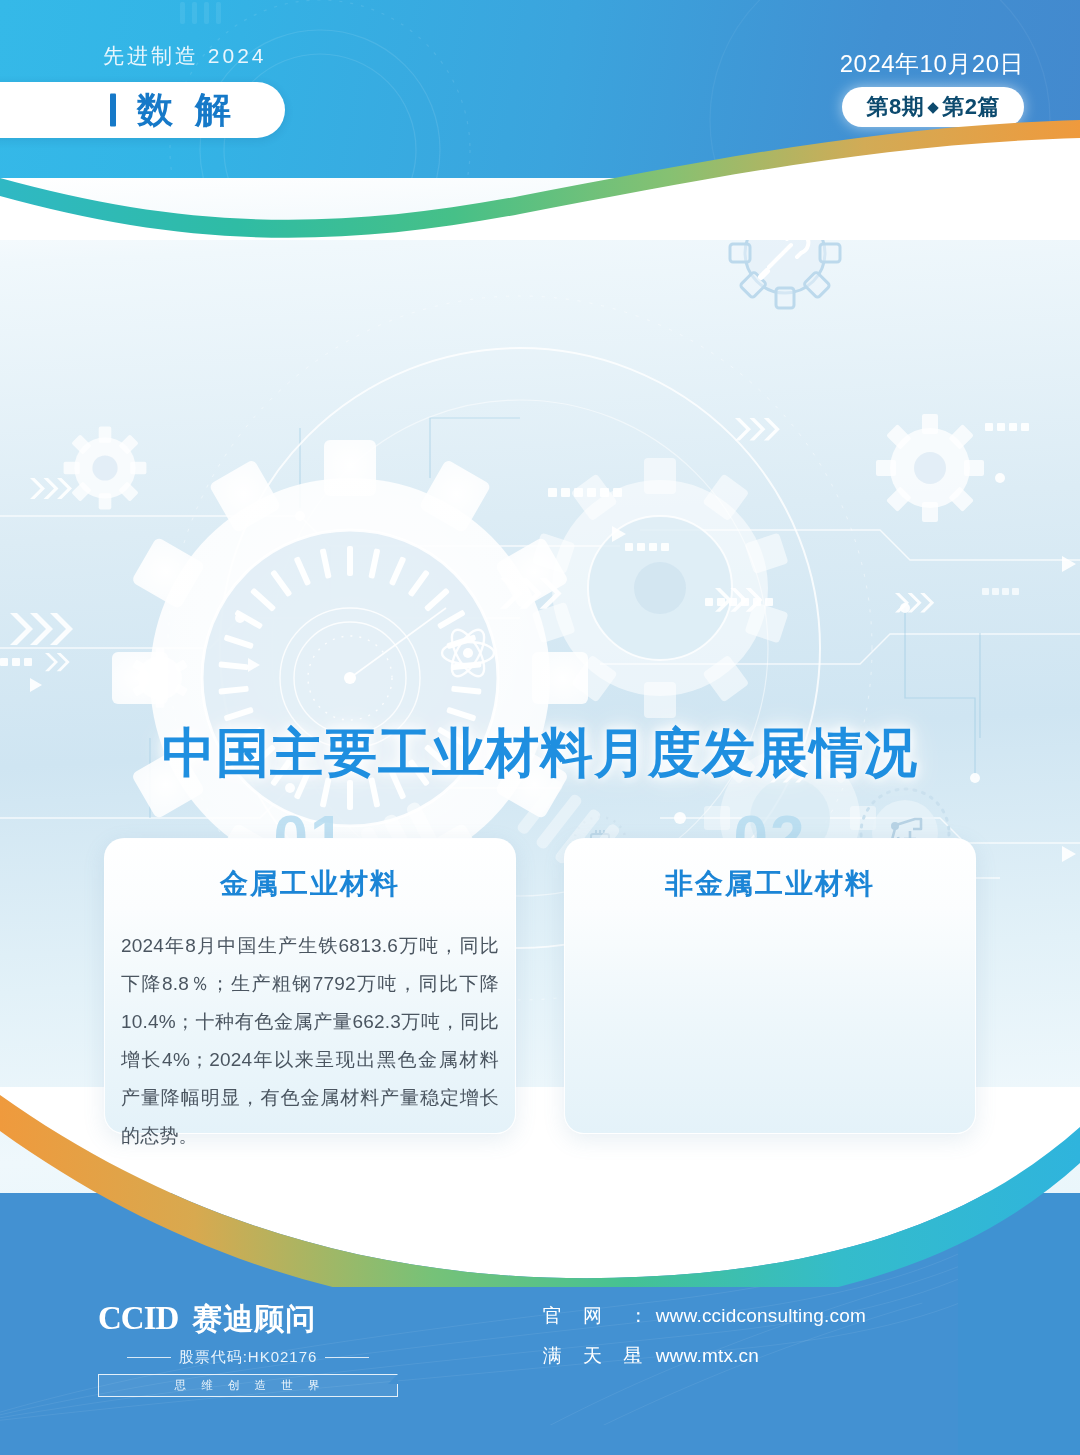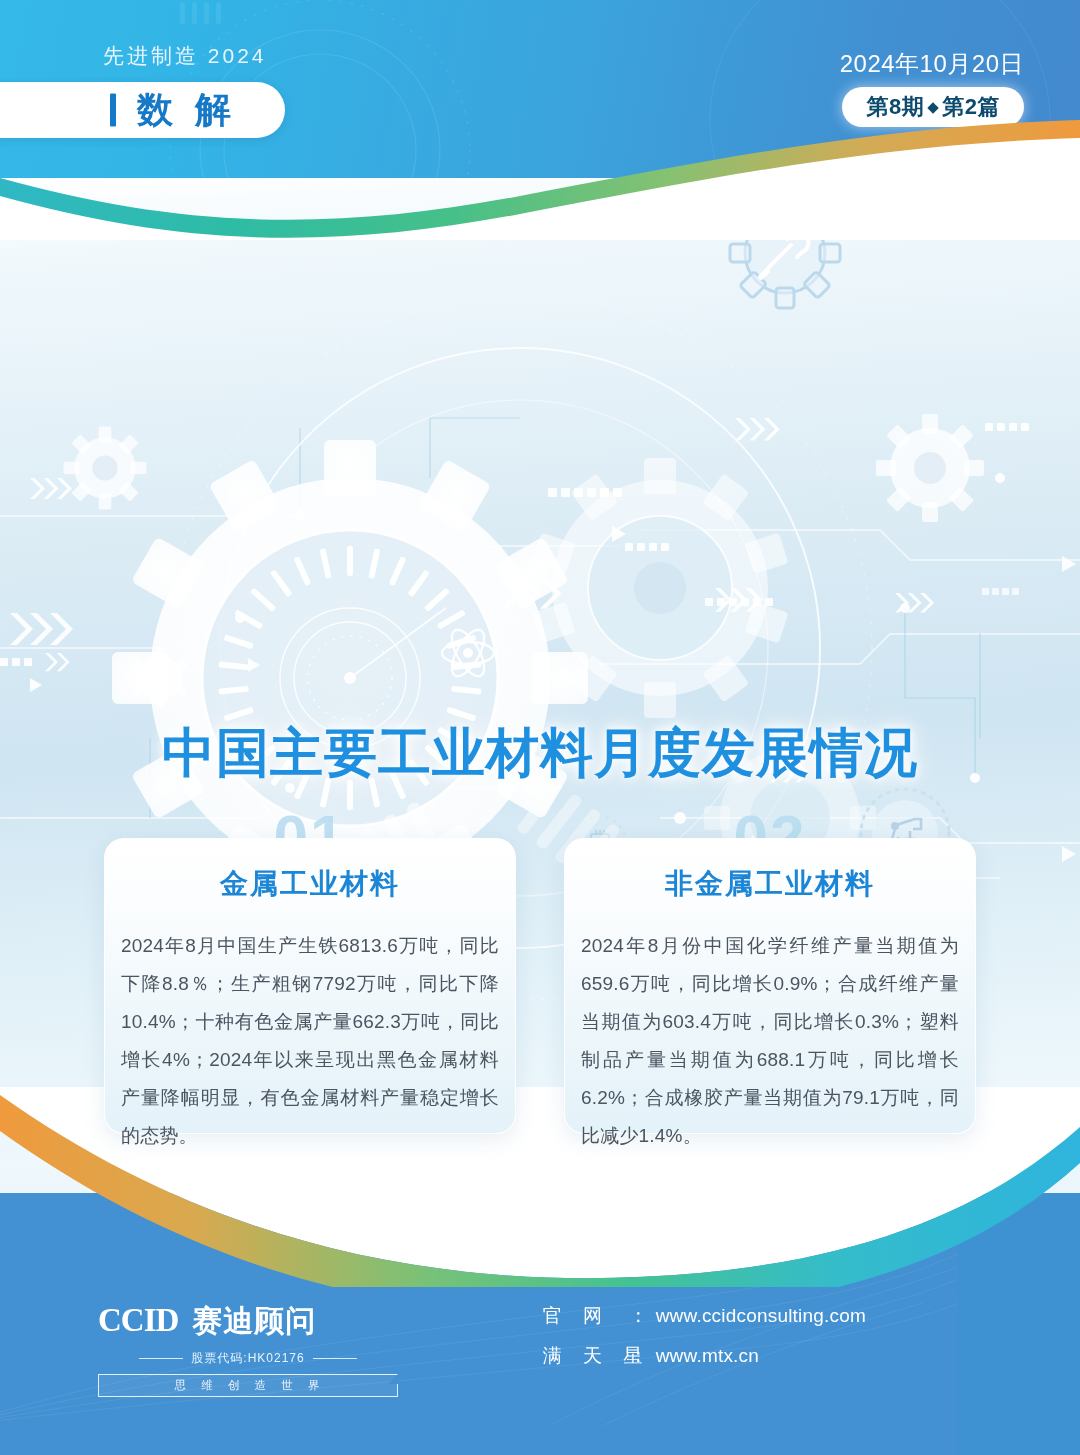--- a/index.html
+++ b/index.html
@@ -123,21 +123,21 @@
   .footer-deco{ position:absolute; inset:0; opacity:.5; }
   .logo-block{ position:absolute; left:98px; bottom:58px; width:300px; }
   .logo-row{ display:flex; align-items:baseline; gap:14px; color:#fff; }
   .logo-ccid{
     font-family:"Liberation Serif","DejaVu Serif",serif;
     font-size:33px; font-weight:700; letter-spacing:-1px;
   }
   .logo-cn{ font-size:30px; font-weight:700; letter-spacing:1px; }
   .logo-code{
     display:flex; align-items:center; gap:8px;
-    margin-top:8px; color:#e8f3fb; font-size:12px; letter-spacing:1px;
+    margin-top:8px; color:#e8f3fb; font-size:15px; letter-spacing:1px;
     justify-content:center;
   }
   .logo-code .ln{ flex:0 0 44px; height:1px; background:rgba(255,255,255,.8); }
   .logo-slogan{
     margin-top:7px; position:relative;
     border:1px solid rgba(255,255,255,.85);
     color:#eaf4fb; font-size:11.5px; letter-spacing:6px;
     text-align:center; padding:3px 6px 3px 10px;
     background:rgba(255,255,255,.06);
   }
@@ -566,21 +566,20 @@
       <div class="card">
         <div class="card-title">金属工业材料</div>
         <div class="card-body">2024年8月中国生产生铁6813.6万吨，同比下降8.8％；生产粗钢7792万吨，同比下降10.4%；十种有色金属产量662.3万吨，同比增长4%；2024年以来呈现出黑色金属材料产量降幅明显，有色金属材料产量稳定增长的态势。</div>
       </div>
     </div>
 
     <div class="card-wrap">
       <div class="card-num">02</div>
       <div class="card">
         <div class="card-title">非金属工业材料</div>
-        <div class="card-body">2024年8月份中国化学纤维产量当期值为659.6万吨，同比增长0.9%；合成纤维产量当期值为603.4万吨，同比增长0.3%；塑料制品产量当期值为688.1万吨，同比增长6.2%；合成橡胶产量当期值为79.1万吨，同比减少1.4%。</div>
       </div>
     </div>
   </div>
 
   <svg class="wave-bot" viewBox="0 0 1080 200" preserveAspectRatio="none">
     <defs>
       <linearGradient id="wgBot" x1="0" y1="0" x2="1" y2="0">
         <stop offset="0" stop-color="#ef9a3d"></stop>
         <stop offset="0.18" stop-color="#d8a94f"></stop>
         <stop offset="0.40" stop-color="#76c278"></stop>

